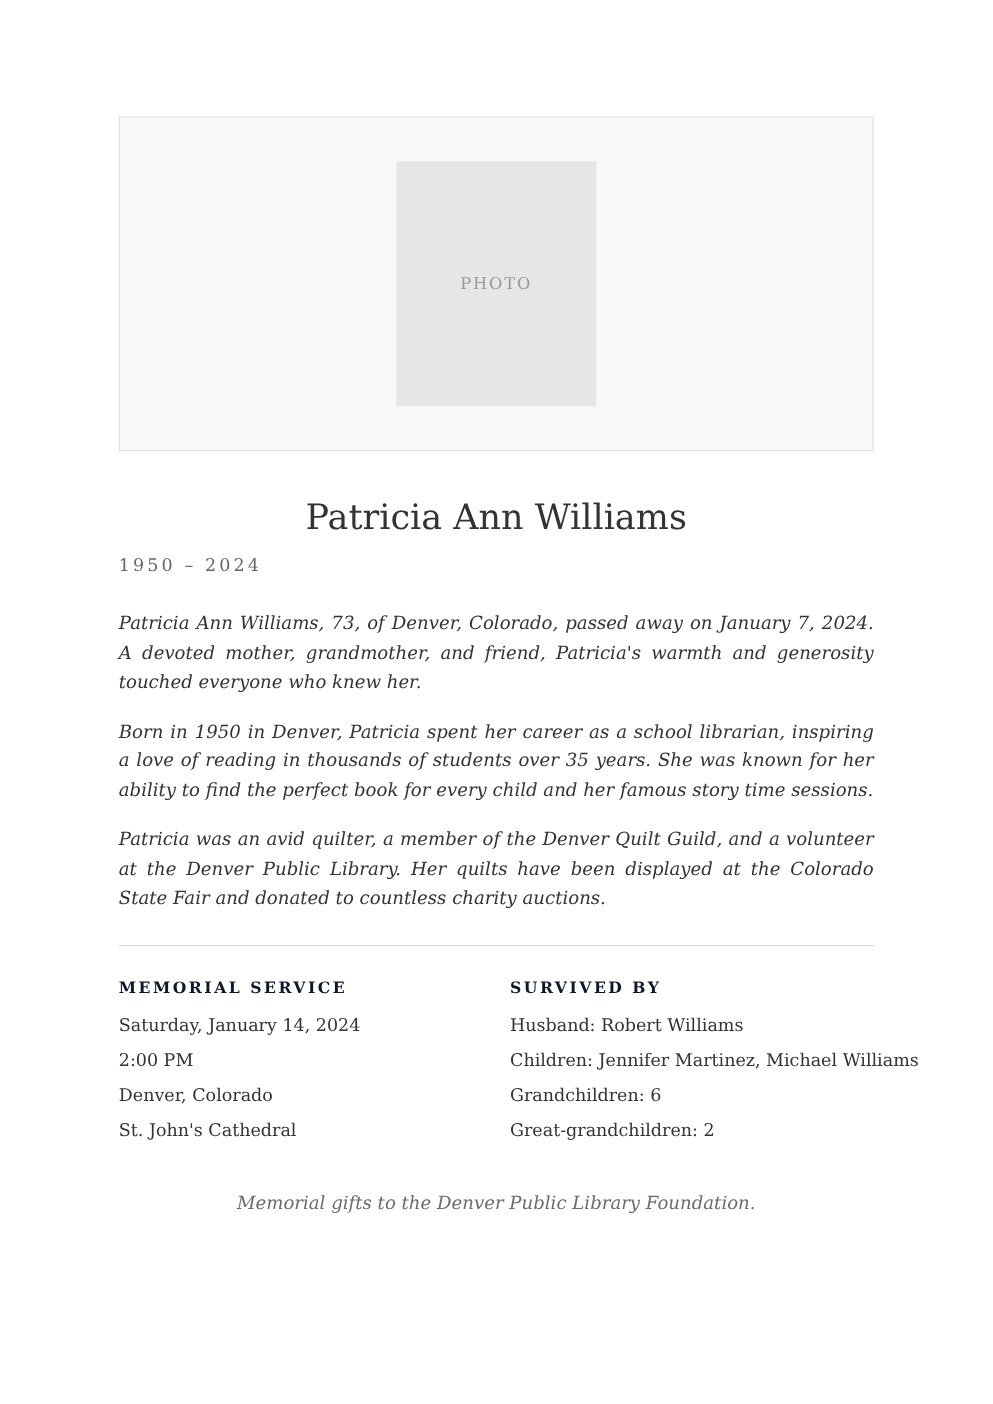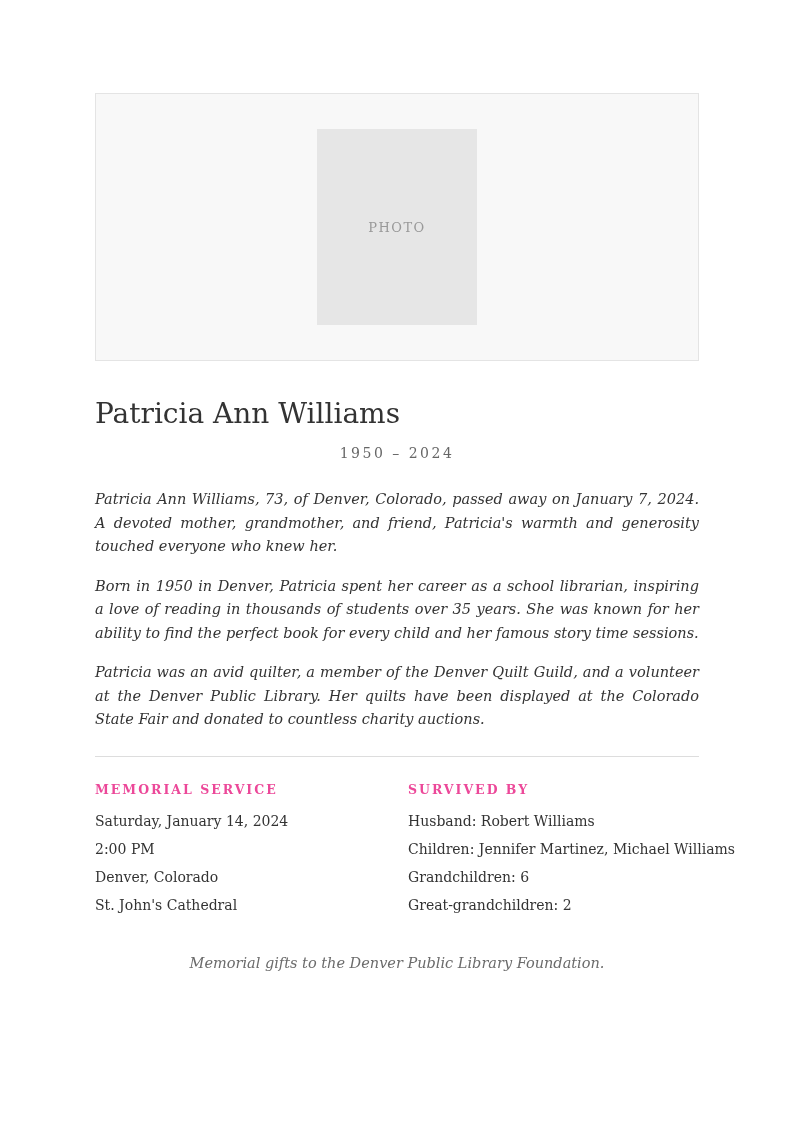--- a/index.html
+++ b/index.html
@@ -39,26 +39,25 @@
   }
   .photo-label {
     font-size: 13px;
     letter-spacing: 1.5px;
     color: #999999;
   }
   
   .name {
     font-size: 28px;
     font-weight: 400;
-    text-align: left;
+    text-align: center;
     margin: 36px 0 0 0;
     color: #333333;
   }
   .dates {
-    text-align: center;
     font-size: 14px;
     letter-spacing: 2.5px;
     color: #666666;
     margin-top: 15px;
   }
   
   .obituary { margin-top: 27px; }
   .para {
     font-size: 14.5px;
     line-height: 23.5px;
@@ -75,21 +74,21 @@
   
   .details {
     display: grid;
     grid-template-columns: 313px 1fr;
     margin-top: 25px;
   }
   .col h2 {
     font-size: 12.5px;
     font-weight: 700;
     letter-spacing: 2px;
-    color: #ec4899;
+    color: #0f172a;
     margin: 0 0 10px 0;
   }
   .col ul {
     list-style: none;
     margin: 0;
     padding: 0;
   }
   .detail-item {
     font-size: 14px;
     line-height: 28px;

